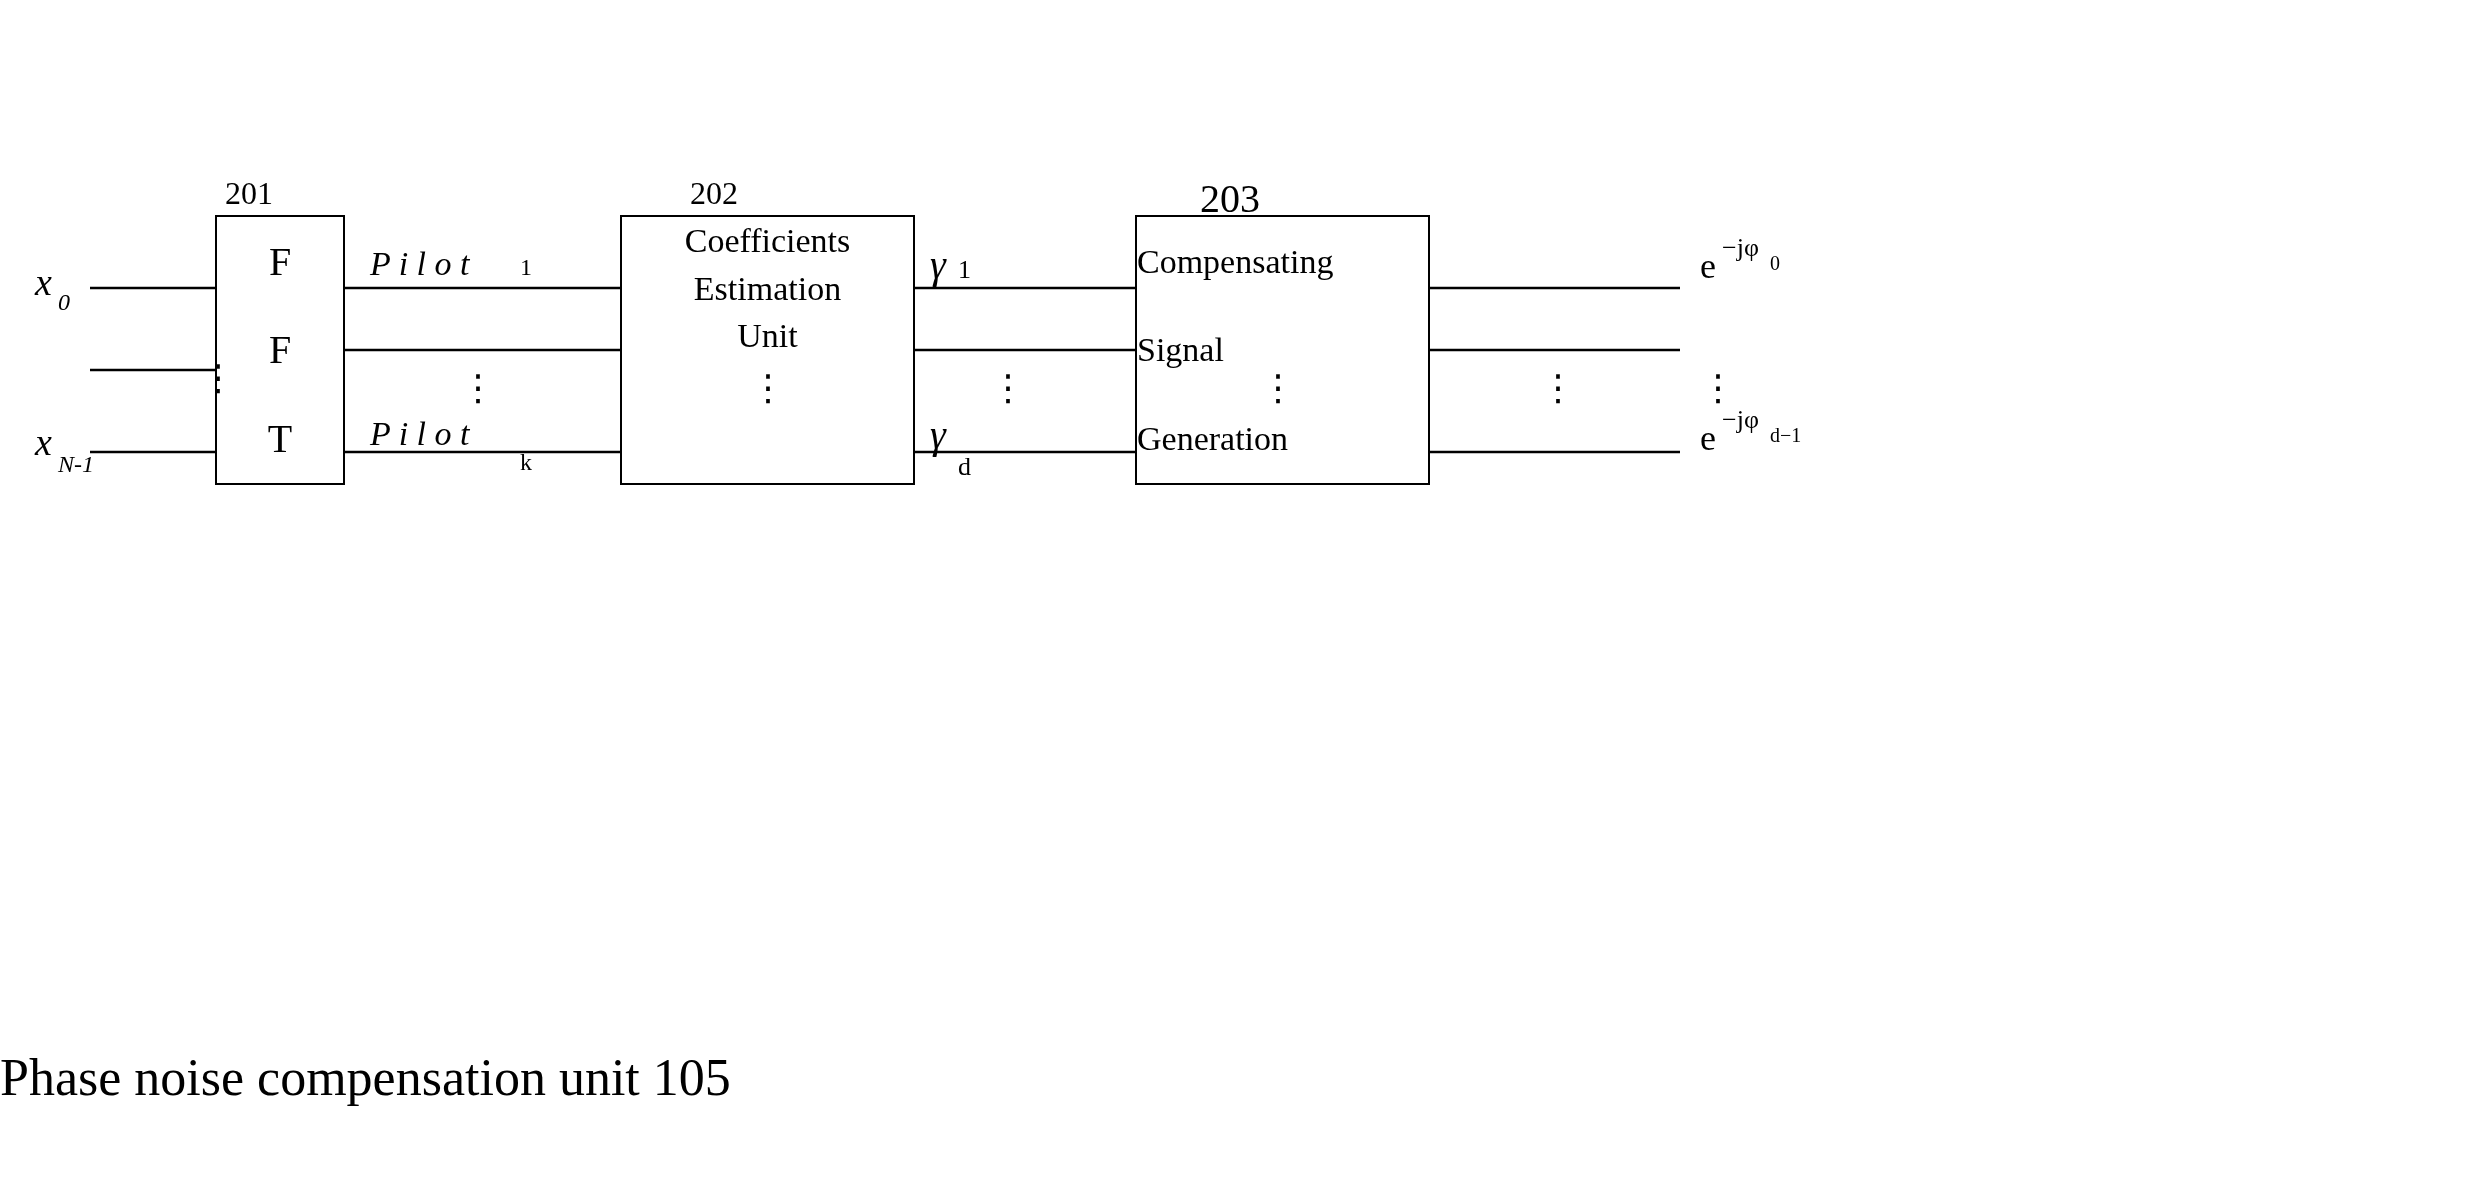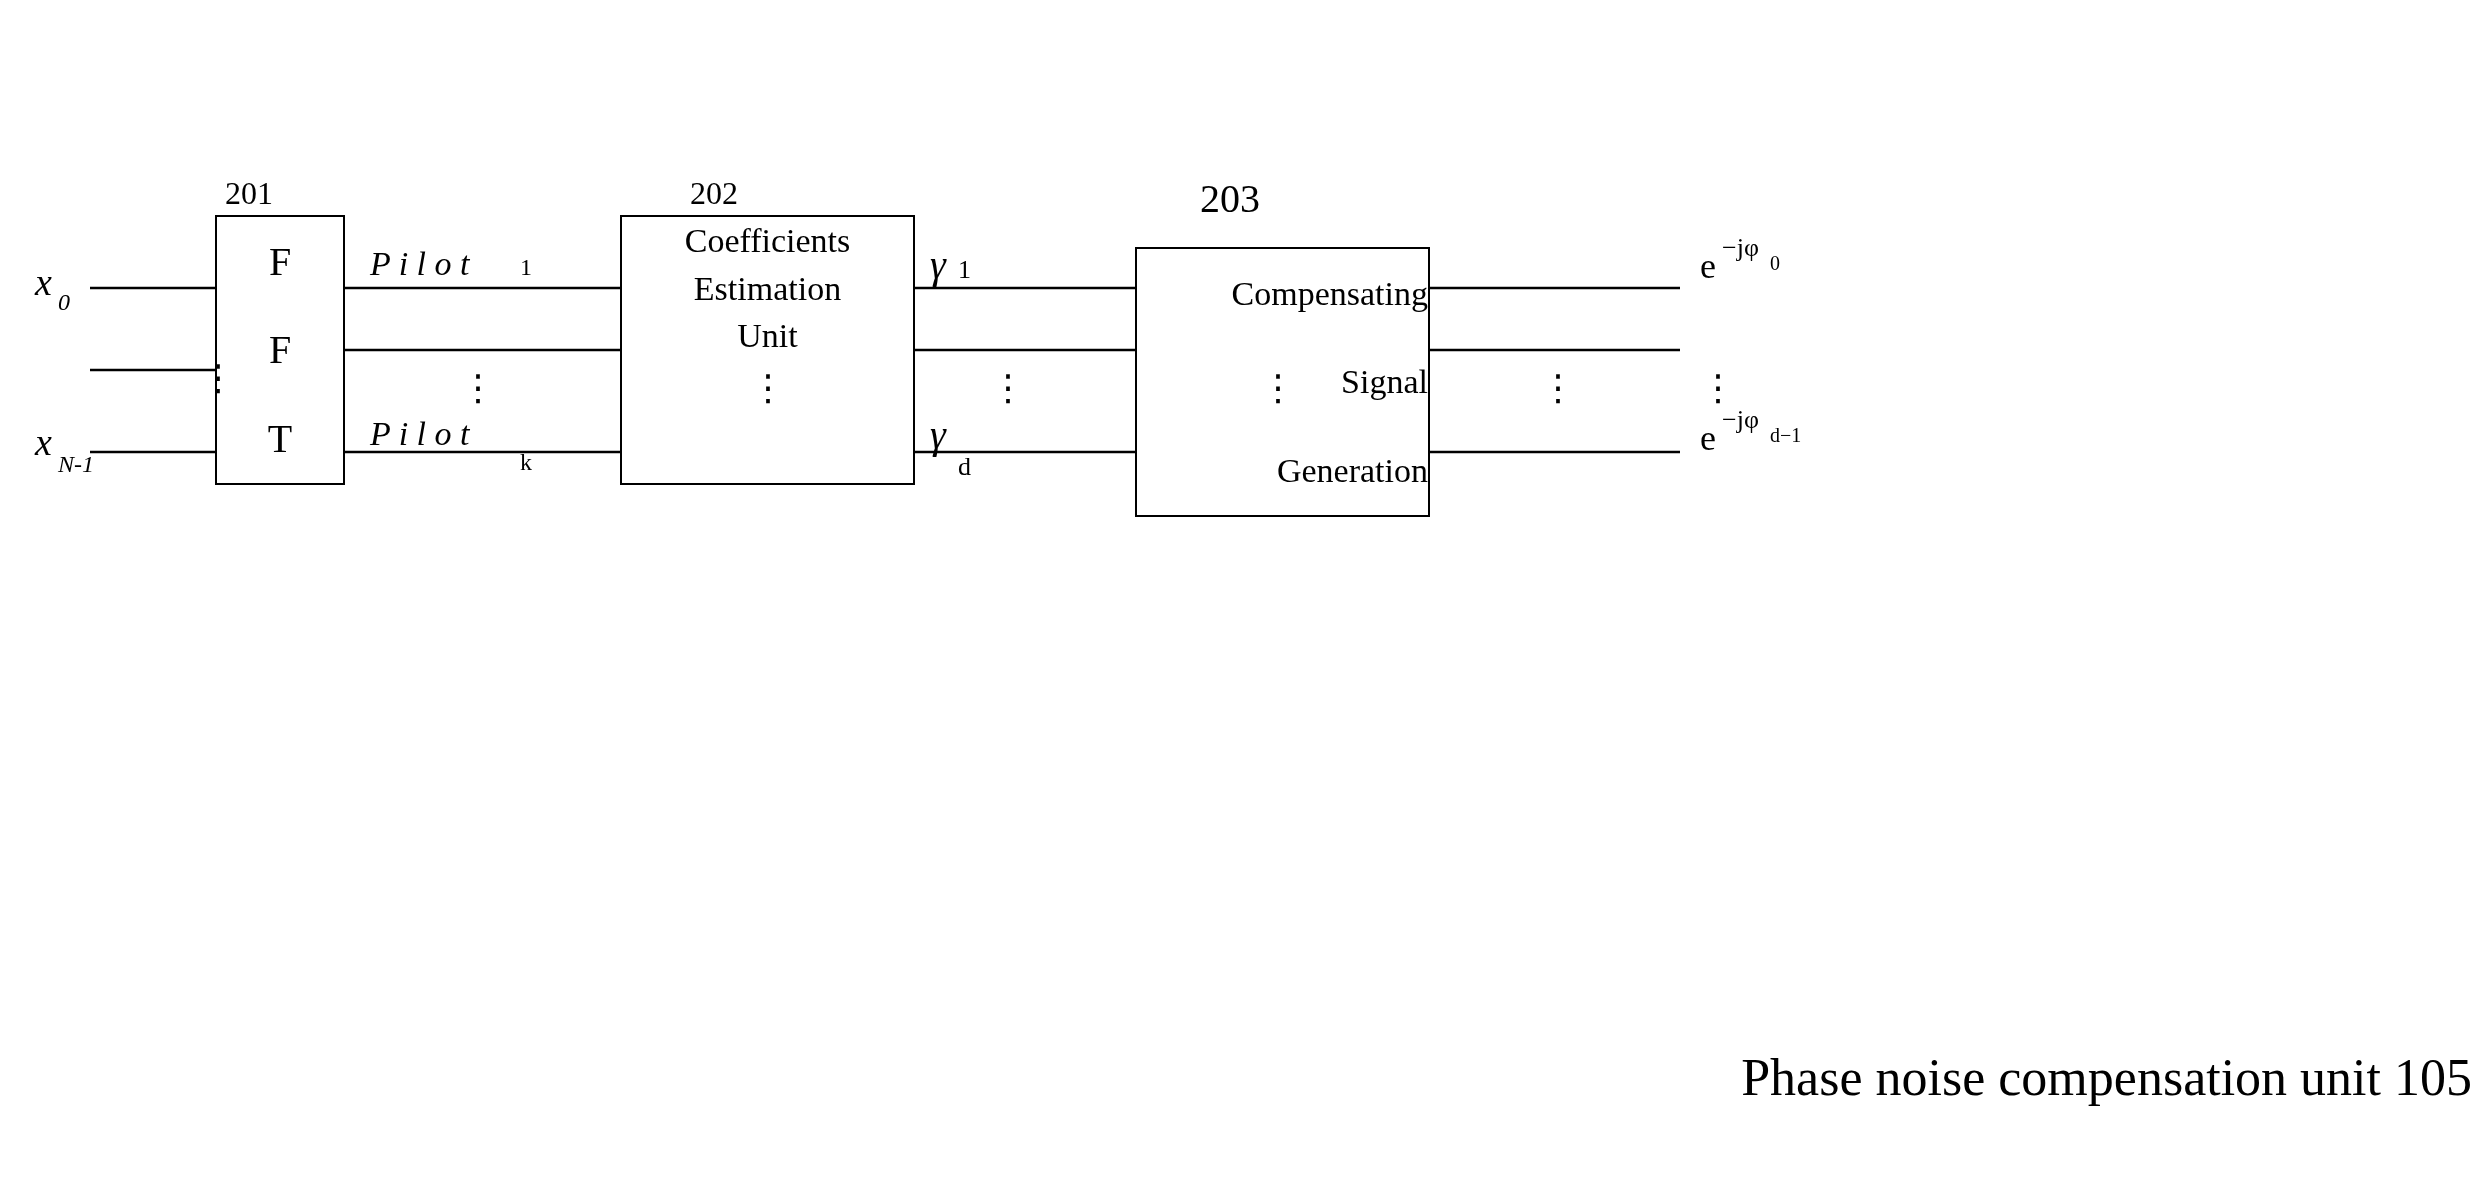--- a/index.html
+++ b/index.html
@@ -88,24 +88,23 @@
     
     .comp-block {
       position: absolute;
       left: 1135px;
       top: 155px;
       width: 295px;
       height: 270px;
       border: 2.5px solid #000;
       display: flex;
       flex-direction: column;
-      align-items: flex-end;
+      align-items: flex-start;
       justify-content: space-around;
       background: #fff;
-      margin-top: 32px;
     }
 
     .comp-text {
       font-size: 34px;
       text-align: center;
       line-height: 1.4;
     }
 
     
     .wires-svg {
@@ -115,21 +114,21 @@
       width: 2472px;
       height: 900px;
     }
 
     
     .caption {
       position: absolute;
       bottom: 80px;
       left: 0;
       width: 2472px;
-      text-align: right;
+      text-align: left;
       font-size: 52px;
     }
   </style>
 </head>
 <body>
 
 <div class="diagram-container">
 
   <div class="block-num-201">201</div>
 

